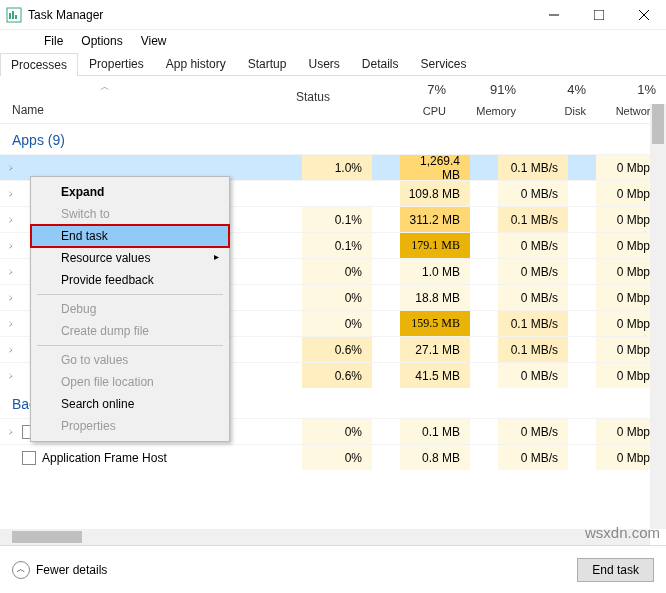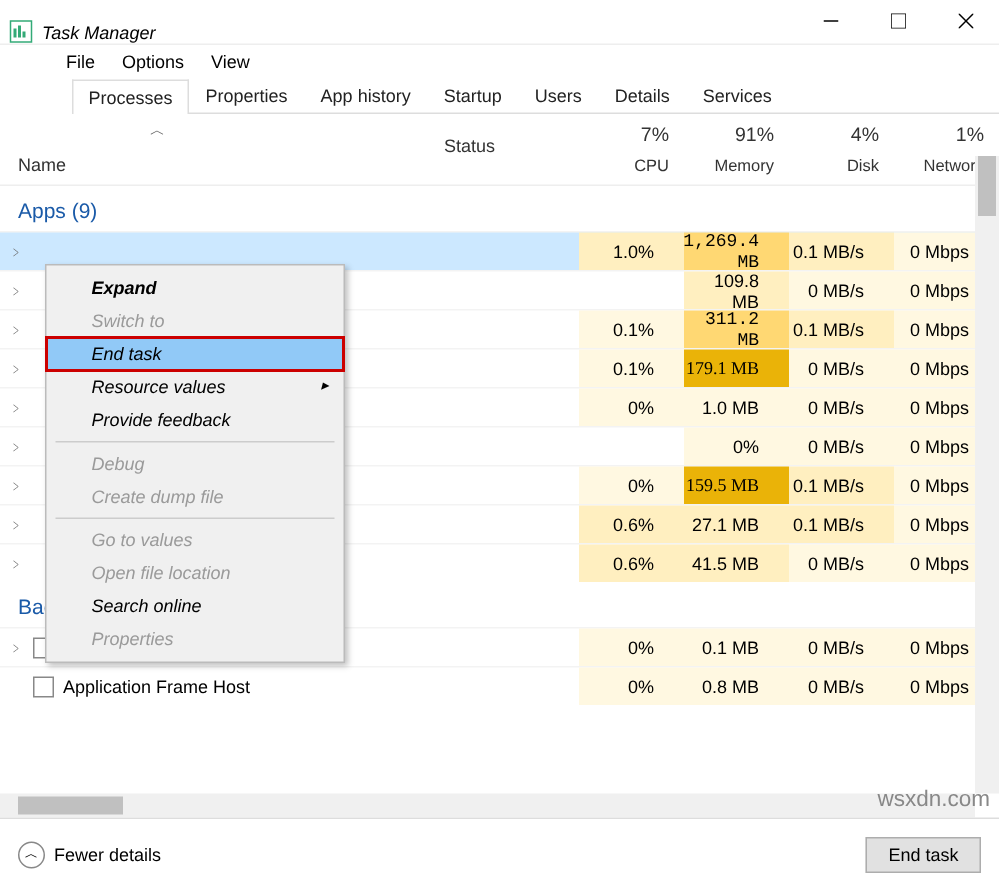--- a/index.html
+++ b/index.html
@@ -1,54 +1,54 @@
 <!DOCTYPE html>
 <html><head>
 <meta charset="utf-8">
 <style>
 * { box-sizing: border-box; font-family: "Segoe UI", Arial, sans-serif; }
 body { margin: 0; background: #fff; width: 666px; height: 593px; overflow: hidden; position: relative; }
-.titlebar { height: 30px; display: flex; align-items: flex-end; border-bottom: 1px solid #eee; font-style: italic; }
+.titlebar { height: 30px; display: flex; align-items: center; border-bottom: 1px solid #eee; }
 .titlebar .icon { width: 16px; height: 16px; margin: 0 6px; }
 .titlebar .title { font-size: 12px; flex: 0 0 auto; }
 .titlebar .spacer { flex: 1; }
 .winbtn { width: 45px; height: 30px; display: flex; align-items: center; justify-content: center; }
 .winbtn svg { display: block; }
 .menubar { height: 22px; display: flex; align-items: center; font-size: 12px; padding: 0 4px; gap: 2px; margin-left: 32px; }
 .menubar .item { padding: 2px 8px; }
-.tabs { display: flex; height: 24px; border-bottom: 1px solid #ddd; font-size: 12px; margin-left: 48px; }
+.tabs { display: flex; height: 24px; border-bottom: 1px solid #ddd; font-size: 12px; }
 .tab { padding: 4px 10px; border: 1px solid transparent; border-bottom: none; color: #222; }
 .tab.active { border-color: #ddd; background: #fff; position: relative; top: 1px; }
 .headrow { display: flex; height: 48px; border-bottom: 1px solid #eee; font-size: 12px; color: #333; }
 .headrow .namecol { flex: 1; display: flex; align-items: flex-end; padding: 0 0 6px 12px; position: relative; }
 .headrow .sortcaret { position: absolute; left: 100px; top: 4px; font-size: 10px; color: #666; }
 .headrow .statuscol { width: 90px; display: flex; align-items: center; padding-bottom: 6px; }
 .headrow .metric { width: 70px; text-align: right; padding: 6px 10px 6px 0; display:flex; flex-direction:column; justify-content:space-between; }
 .headrow .metric .pct { font-size: 13px; }
 .headrow .metric .lbl { font-size: 11px; }
 .body { position: relative; height: 420px; overflow: hidden; }
 .grouphdr { padding: 8px 12px 6px; font-size: 14px; color: #1a5aa8; }
 .row { display: flex; height: 26px; align-items: center; font-size: 12px; border-top: 1px solid #f3f3f3; }
 .row .exp { width: 22px; text-align: center; color: #666; font-size: 10px; }
 .row .nm { flex: 1; display:flex; align-items:center; gap:6px; }
 .row .nm .picon { width:14px; height:14px; border:1px solid #888; display:inline-block; }
-.row .cell { width: 70px; text-align: right; padding-right: 20px; height:100%; display:flex; align-items:center; justify-content:flex-end; }
+.row .cell { width: 70px; text-align: right; padding-right: 10px; height:100%; display:flex; align-items:center; justify-content:flex-end;margin-left:28px; }
 .row.selected { background: #cce8ff; }
 
-.h0 { background:#fff8e1; } .h1 { background:#ffefc0; } .h2{ background:#eab308;font-family:Liberation Serif, serif;} .h3{ background:#ffd873;font-family:Liberation Mono, monospace;}
+.h0 { background:#fff8e1; } .h1 { background:#ffefc0; } .h2{ background:#eab308;font-family:Liberation Serif, serif;} .h3{ background:#ffd873;}
 .footer { position:absolute; bottom:0; left:0; right:0; height:48px; border-top:1px solid #ddd; display:flex; align-items:center; padding:0 12px; background:#fff;}
 .footer .fewer { display:flex; align-items:center; gap:6px; font-size:12px;}
 .footer .fewer .circ { width:18px;height:18px;border:1px solid #888;border-radius:50%;display:flex;align-items:center;justify-content:center;font-size:9px;}
 .footer .spacer{flex:1;}
 .footer button { font-size:12px; padding:4px 14px; background:#e1e1e1; border:1px solid #adadad;}
 .scrollbar { position:absolute; right:0; top:104px; bottom:64px; width:16px; background:#f0f0f0;}
 .scrollbar .thumb { position:absolute; left:2px; right:2px; top:0; height:40px; background:#c0c0c0;}
 .hscroll { position:absolute; left:0; right:16px; bottom:48px; height:16px; background:#f0f0f0;}
 .hscroll .thumb { position:absolute; top:2px; bottom:2px; left:12px; width:70px; background:#c0c0c0;}
-.ctxmenu { position:absolute; left:30px; top:176px; width:200px; background:#f0f0f0; border:1px solid #bbb; box-shadow:2px 2px 4px rgba(0,0,0,0.25); font-size:12px; padding:4px 0;font-style:italic;}
+.ctxmenu { position:absolute; left:30px; top:176px; width:200px; background:#f0f0f0; border:1px solid #bbb; box-shadow:2px 2px 4px rgba(0,0,0,0.25); font-size:12px; padding:4px 0;}
 .ctxmenu .mi { padding:4px 30px; position:relative; }
 .ctxmenu .mi.disabled { color:#9a9a9a; }
 .ctxmenu .mi.highlight { background:#91c9f7; outline:2px solid #c00; outline-offset:-1px;}
 .ctxmenu .sep { height:1px; background:#ccc; margin:3px 6px; }
 .ctxmenu .sub::after { content:"▸"; position:absolute; right:10px; font-size:10px;}
 .watermark { position:absolute; right:6px; bottom:52px; font-size:15px; color:#888;margin-left:48px;}
 </style>
 </head>
 <body>
 
@@ -162,20 +162,21 @@
   <span class="nm"></span>
   <span class="cell h0">0%</span>
   <span class="cell h0">1.0 MB</span>
   <span class="cell h0">0 MB/s</span>
   <span class="cell h0">0 Mbps</span>
       </div>
       <div class="row">
         <span class="exp">﹥</span>
   <span class="nm"></span>
   <span class="cell h0">0%</span>
+  <span class="cell h0">18.8 MB</span>
   <span class="cell h0">0 MB/s</span>
   <span class="cell h0">0 Mbps</span>
       </div>
       <div class="row">
         <span class="exp">﹥</span>
   <span class="nm"></span>
   <span class="cell h0">0%</span>
   <span class="cell h2">159.5 MB</span>
   <span class="cell h1">0.1 MB/s</span>
   <span class="cell h0">0 Mbps</span>

